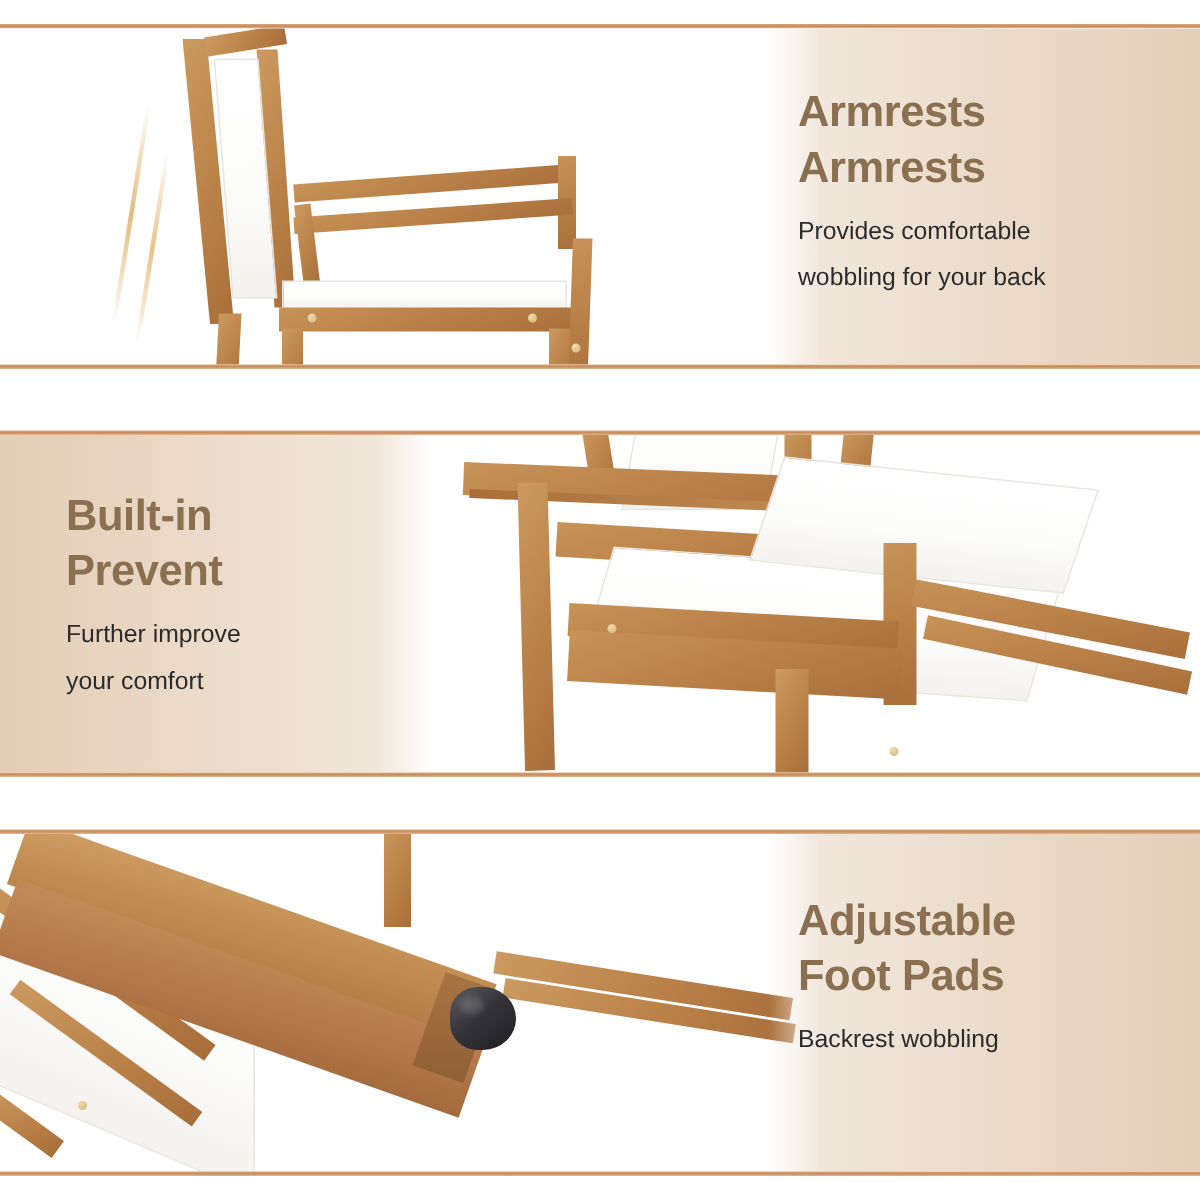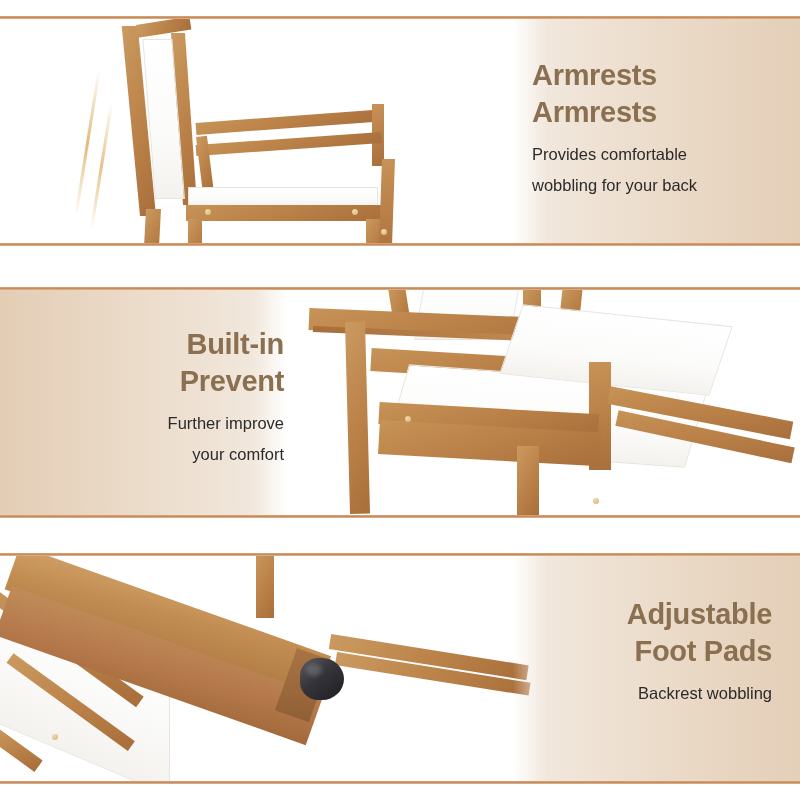--- a/index.html
+++ b/index.html
@@ -17,21 +17,21 @@
 
   .panel{position:absolute;left:0;width:800px;overflow:hidden;background:#fff;}
 
   
   .plate{position:absolute;top:0;bottom:0;}
   .plate-right{right:0;width:287px;
     background:linear-gradient(to right,rgba(232,217,200,0) 0%,#f1e7dc 12%,#ead9c6 60%,#e4cfb8 100%);}
   .plate-left{left:0;width:287px;
     background:linear-gradient(to left,rgba(232,217,200,0) 0%,#f1e7dc 12%,#ead9c6 60%,#e3cdb5 100%);}
 
-  .copy{position:absolute;text-align:right;}
+  .copy{position:absolute;}
   .copy h2{
     margin:0;
     color:#8a7050;
     font-size:29px;
     font-weight:bold;
     line-height:1.28;
     letter-spacing:-0.3px;
     white-space:nowrap;
   }
   .copy p{

